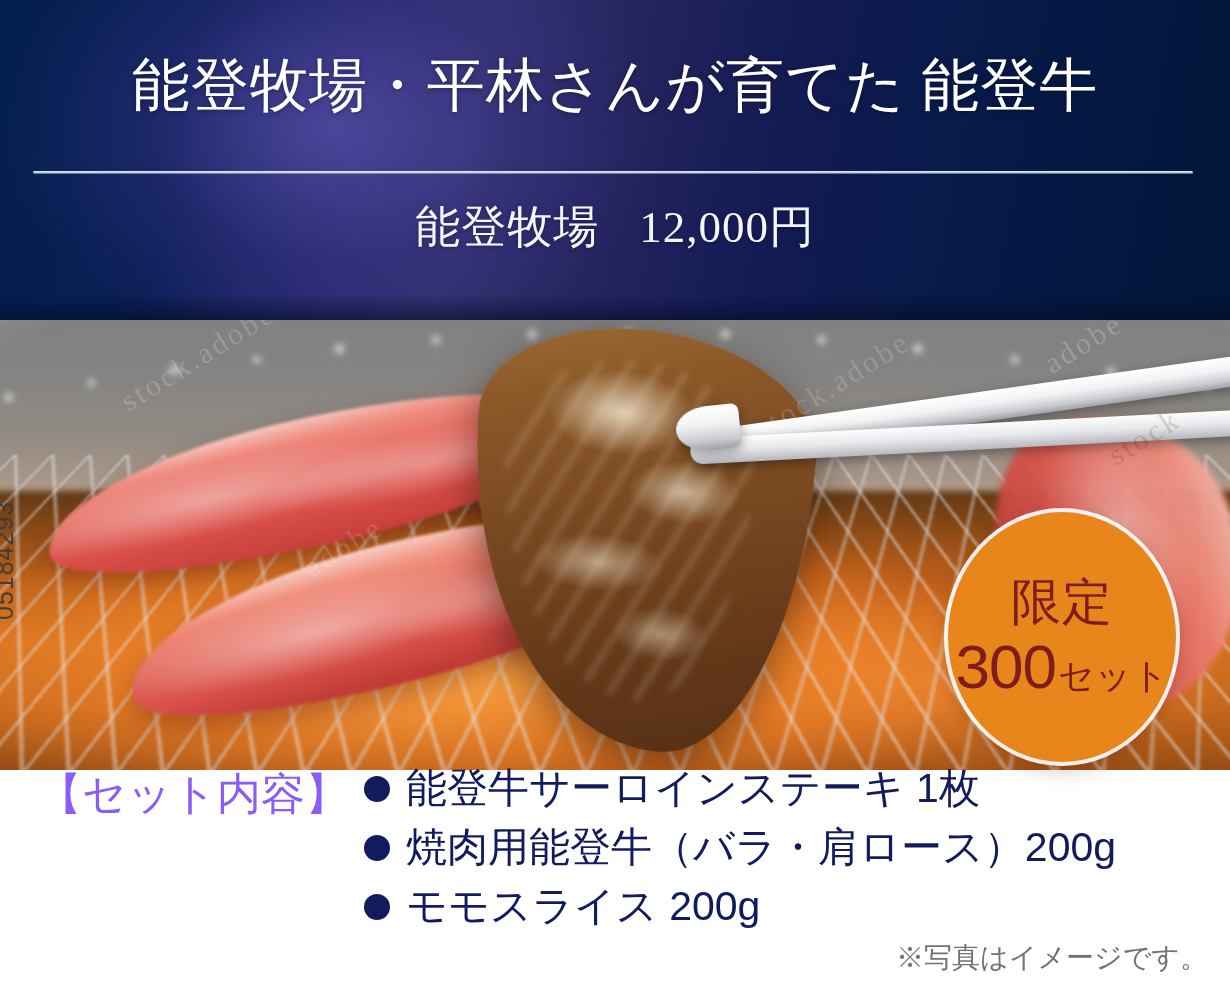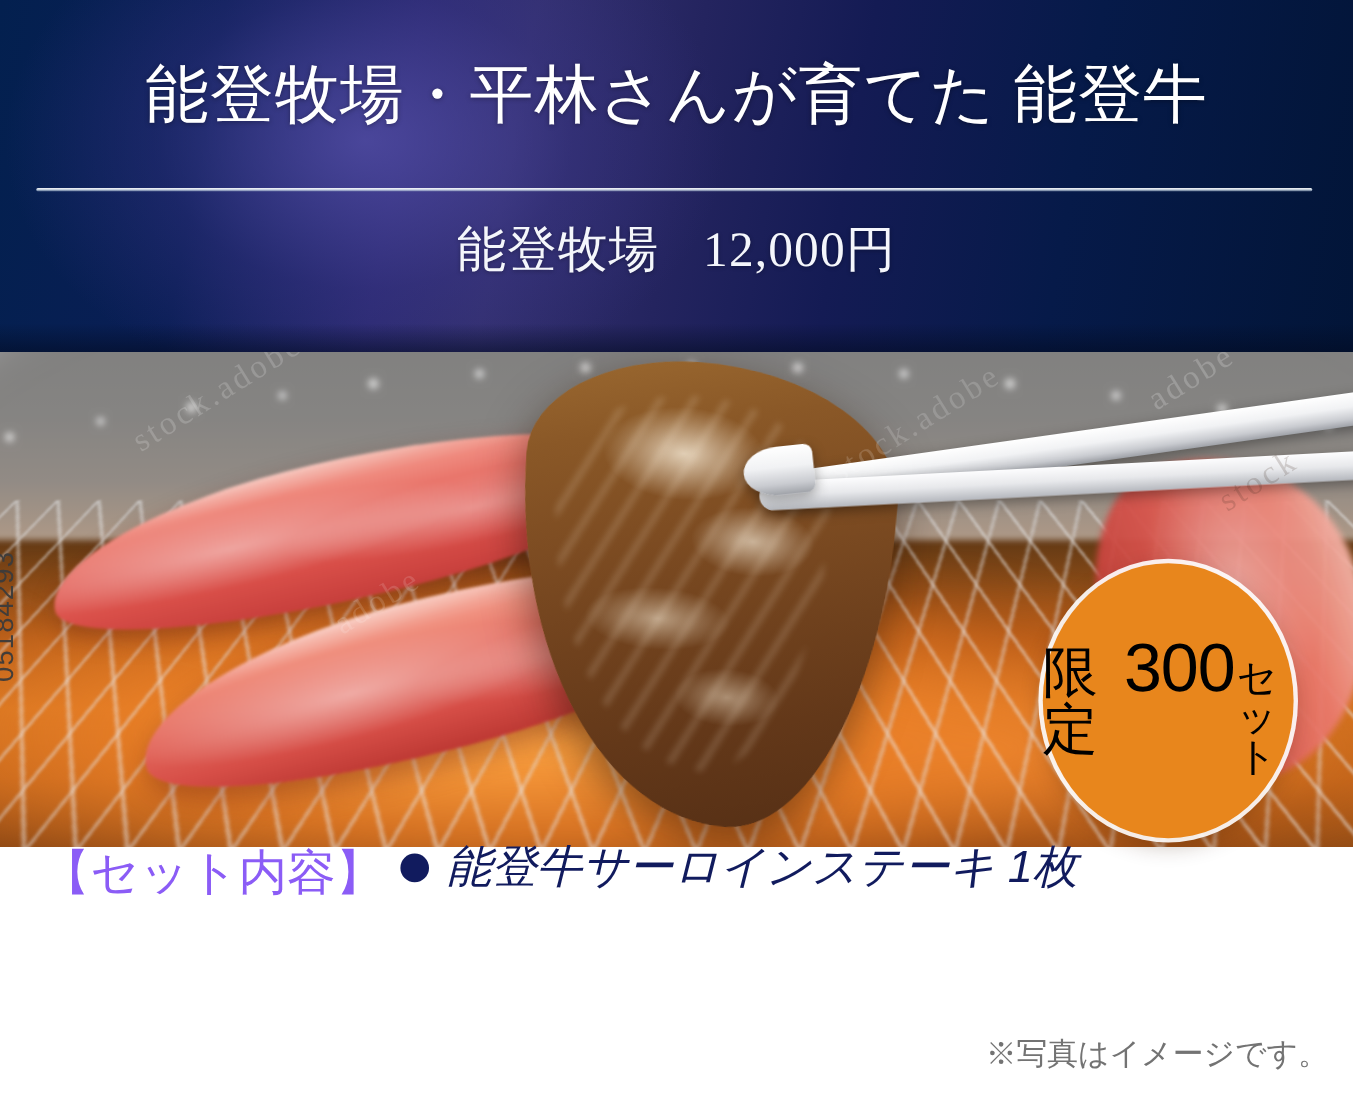--- a/index.html
+++ b/index.html
@@ -288,24 +288,24 @@
   .badge {
     position: absolute;
     left: 948px;
     top: 512px;
     width: 228px;
     height: 250px;
     border-radius: 50%;
     background: #e8861c;
     box-shadow: 0 0 0 4px rgba(255,255,255,0.9), 0 6px 20px rgba(60,25,0,0.3);
     display: flex;
-    flex-direction: row;
+    flex-direction: column;
     align-items: center;
     justify-content: center;
-    color: #000000;
+    color: #7f1d1d;
     font-family: "Liberation Sans", sans-serif;
     z-index: 6;
   }
   .badge-line1 {
     font-size: 50px;
     line-height: 1.05;
     letter-spacing: 1px;
     font-weight: 400;
   }
   .badge-line2 {
@@ -351,21 +351,20 @@
     font-family: "Liberation Sans", sans-serif;
     white-space: nowrap;
   }
   .set-list {
     position: absolute;
     left: 364px;
     top: 768px;
     margin: 0;
     padding: 0;
     list-style: none;
-    font-style: italic;
   }
   .set-item {
     display: flex;
     align-items: center;
     font-size: 41px;
     line-height: 1;
     color: #111b5e;
     font-family: "Liberation Sans", sans-serif;
     white-space: nowrap;
     margin-bottom: 18px;
@@ -444,17 +443,25 @@
     <div class="details-inner"></div>
   </div>
 
   <div class="set-label">【セット内容】</div>
 
   <ul class="set-list">
     <li class="set-item">
       <span class="set-bullet"></span>
       <span>能登牛サーロインステーキ 1枚</span>
     </li>
+    <li class="set-item">
+      <span class="set-bullet"></span>
+      <span>焼肉用能登牛（バラ・肩ロース）200g</span>
+    </li>
+    <li class="set-item">
+      <span class="set-bullet"></span>
+      <span>モモスライス 200g</span>
+    </li>
   </ul>
 
   <div class="note">※写真はイメージです。</div>
 
 </div>
 
 </body></html>

